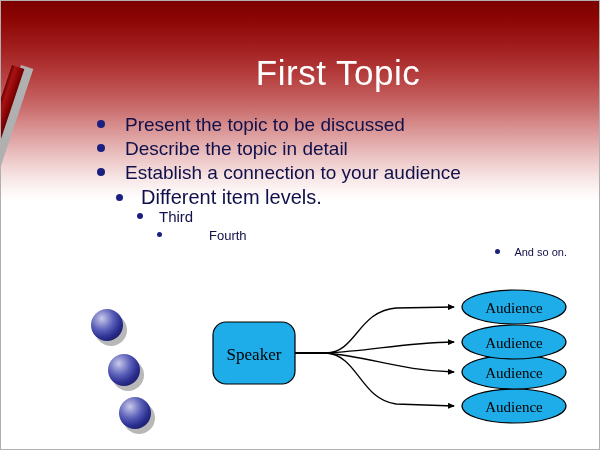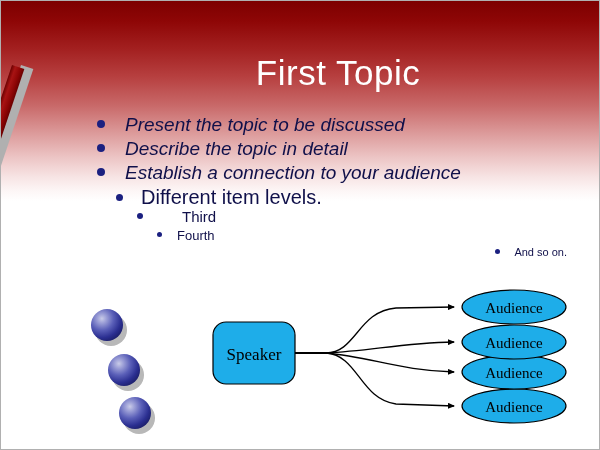--- a/index.html
+++ b/index.html
@@ -116,31 +116,31 @@
     flex: 0 0 auto;
     position: relative;
   }
   .b-text {
     color: #10104a;
     flex: 0 0 auto;
   }
 
   .lvl1 { margin-left: 0px;  height: 24px; }
   .lvl1 .b-dot { width: 8px;  height: 8px;  margin-right: 20px; top: -3px; }
-  .lvl1 .b-text { font-size: 19px; font-style: italic; }
+  .lvl1 .b-text { font-size: 19px; }
 
   .lvl2 { margin-left: 19px; height: 22px; }
   .lvl2 .b-dot { width: 7px;  height: 7px;  margin-right: 18px; top: -3px; }
   .lvl2 .b-text { font-size: 20px; }
 
-  .lvl3 { margin-left: 40px; height: 20px; gap: 23px; }
+  .lvl3 { margin-left: 40px; height: 20px; }
   .lvl3 .b-dot { width: 6px;  height: 6px;  margin-right: 16px; top: -3px; }
   .lvl3 .b-text { font-size: 15px; }
 
-  .lvl4 { margin-left: 60px; height: 18px; }
+  .lvl4 { margin-left: 60px; height: 18px; gap: 32px; }
   .lvl4 .b-dot { width: 5px;  height: 5px;  margin-right: 15px; top: -3px; }
   .lvl4 .b-text { font-size: 13px; }
 
   .lvl5 { margin-left: 76px; height: 17px; }
   .lvl5 .b-dot { width: 5px;  height: 5px;  margin-right: 14px; top: -2px; }
   .lvl5 .b-text { font-size: 12px; }
 
   .lvl6 { margin-left: 93px; height: 16px; justify-content: flex-end; }
   .lvl6 .b-dot { width: 5px;  height: 5px;  margin-right: 14px; top: -2px; }
   .lvl6 .b-text { font-size: 11px; }

